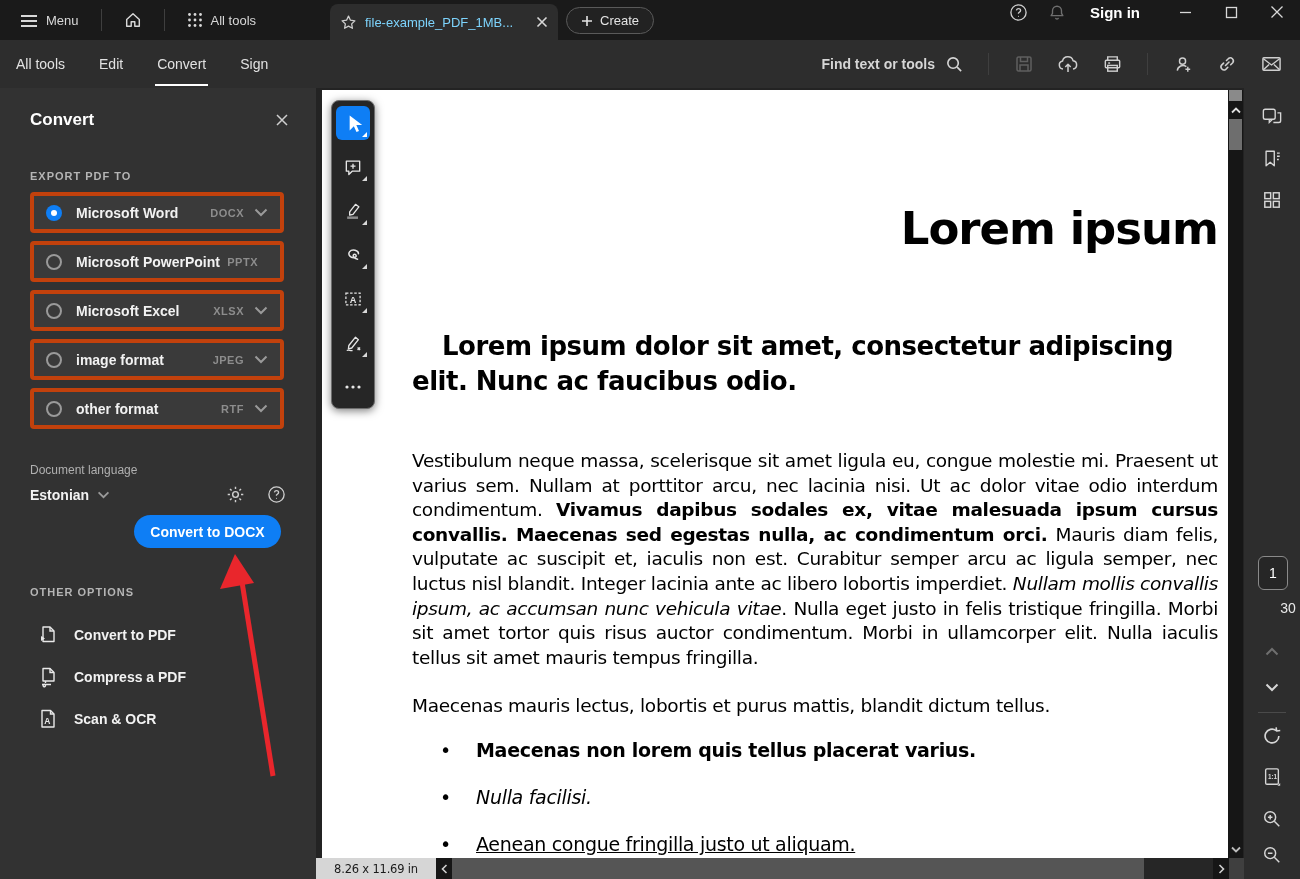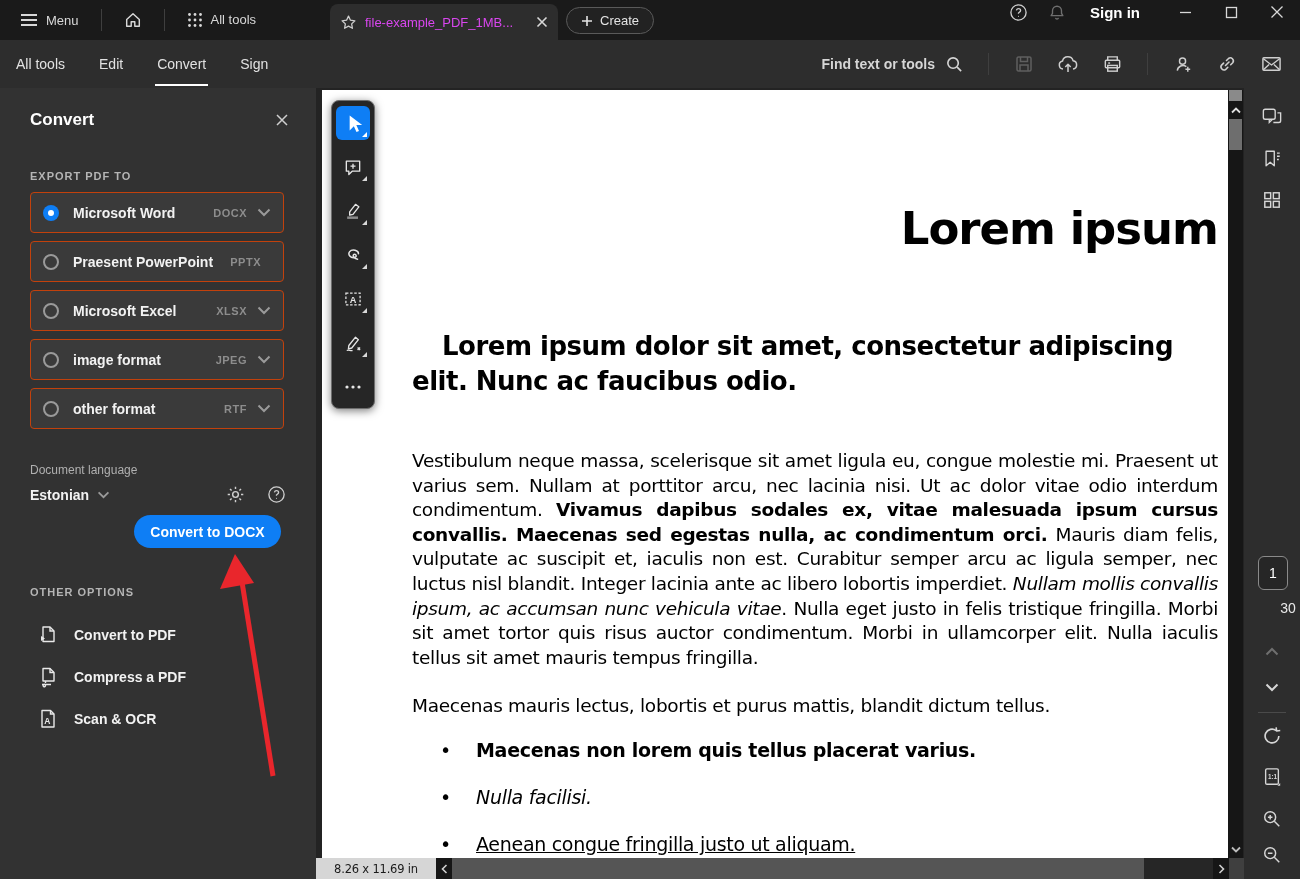--- a/index.html
+++ b/index.html
@@ -5,46 +5,46 @@
   * { margin:0; padding:0; box-sizing:border-box; }
   html,body { background:#000; }
   .window {
     position:relative; width:1300px; height:879px; overflow:hidden;
     background:#232323; font-family:"Liberation Sans", sans-serif;
     color:#e8e8e8; -webkit-font-smoothing:antialiased;
   }
   
   .titlebar { position:absolute; top:0; left:0; right:0; height:40px; background:#1a1a1a; display:flex; align-items:center; }
   .tb-left { display:flex; align-items:center; gap:6px; padding-left:12px; }
-  .tb-btn { display:flex; align-items:flex-start; gap:8px; padding:6px 8px; border-radius:4px; color:#d8d8d8; font-size:13px; cursor:default; }
+  .tb-btn { display:flex; align-items:flex-end; gap:8px; padding:6px 8px; border-radius:4px; color:#d8d8d8; font-size:13px; cursor:default; }
   .tb-divider { width:1px; height:22px; background:#3f3f3f; margin:0 8px; }
   .icon { display:inline-flex; align-items:center; justify-content:center; }
   .icon svg { display:block; }
   .tab { position:absolute; left:330px; top:4px; width:228px; height:36px; background:#2d2d2d; border-radius:8px 8px 0 0; display:flex; align-items:center; padding:0 10px; gap:8px; }
-  .tab-title { font-size:13px; color:#d946ef; white-space:nowrap; overflow:hidden; flex:1; }
+  .tab-title { font-size:13px; color:#7dd3fc; white-space:nowrap; overflow:hidden; flex:1; }
   .create-btn { position:absolute; left:566px; top:7px; height:27px; border:1px solid #5a5a5a; border-radius:14px; background:#222; display:flex; align-items:center; gap:7px; padding:0 14px; font-size:13px; color:#e4e4e4; }
   .tb-right { position:absolute; right:0; top:0; height:24px; display:flex; align-items:center; }
   .signin { font-size:15px; font-weight:700; color:#fff; margin:0 22px 0 14px; }
   .winctl { width:46px; height:40px; display:flex; align-items:center; justify-content:center; color:#d8d8d8; }
   
   .toolbar { position:absolute; top:40px; left:0; right:0; height:48px; background:#2d2d2d; display:flex; align-items:center; }
   .nav-tabs { display:flex; align-items:center; gap:34px; padding-left:16px; }
   .nav-tab { font-size:14px; color:#e2e2e2; position:relative; height:48px; display:flex; align-items:center; }
   .nav-tab.active::after { content:""; position:absolute; bottom:2px; left:-2px; right:-2px; height:2px; background:#fff; }
   .tool-right { position:absolute; right:12px; display:flex; align-items:center; gap:10px; }
   .find { display:flex; align-items:center; gap:10px; color:#d6d6d6; font-size:14px; padding-right:6px;font-weight:bold; }
   .tb-icon { width:34px; height:34px; border-radius:4px; display:flex; align-items:center; justify-content:center; color:#cfcfcf; }
   .tb-icon.disabled { color:#5f5f5f; }
   
   .panel { position:absolute; top:88px; left:0; width:316px; bottom:0; background:#323232; }
   .panel-head { display:flex; align-items:center; justify-content:space-between; padding:20px 22px 0 30px; }
   .panel-title { font-size:17px; font-weight:700; color:#fff; }
   .panel-close { color:#cfcfcf; width:24px; height:24px; display:flex; align-items:center; justify-content:center; }
   .section-label { font-size:11px; font-weight:700; letter-spacing:1px; color:#b5b5b5; padding:38px 0 10px 30px; }
-  .opt-row { margin:0 32px 8px 30px; height:41px; background:#3a3a3a; border:1px solid #c2410c; border-radius:4px; display:flex; align-items:center; padding:16px 12px; }
+  .opt-row { margin:0 32px 8px 30px; height:41px; background:#3a3a3a; border:4px solid #c2410c; border-radius:4px; display:flex; align-items:center; padding:16px 12px; }
   .radio { width:16px; height:16px; border-radius:50%; border:2px solid #9a9a9a; flex:0 0 auto; }
   .radio.selected { border:none; background:#0e7ef5; position:relative; }
   .radio.selected::after { content:""; position:absolute; left:5px; top:5px; width:6px; height:6px; background:#fff; border-radius:50%; }
   .opt-label { font-size:14px; font-weight:700; color:#f2f2f2; margin-left:14px; flex:1; }
   .opt-format { font-size:11px; font-weight:700; color:#8d8d8d; letter-spacing:0.5px; margin-right:10px; }
   .chev { color:#9a9a9a; }
   .lang-label { font-size:12px; color:#b0b0b0; padding:26px 0 8px 30px; }
   .lang-row { display:flex; align-items:center; padding-left:30px; }
   .lang-value { font-size:14px; font-weight:700; color:#f2f2f2; margin-right:8px; }
   .lang-icons { margin-left:auto; margin-right:30px; display:flex; gap:22px; color:#cfcfcf; }
@@ -266,21 +266,21 @@
       <span class="opt-format">DOCX</span>
       <span class="chev icon">
         <svg width="14" height="9" viewBox="0 0 14 9" fill="none">
             <path d="M1.5 1.5 7 7l5.5-5.5" stroke="currentColor" stroke-width="2"></path>
           </svg>
       </span>
     </div>
 
     <div class="opt-row">
       <span class="radio"></span>
-      <span class="opt-label">Praesent PowerPoint</span>
+      <span class="opt-label">Microsoft PowerPoint</span>
       <span class="opt-format" style="">PPTX</span>
     </div>
 
     <div class="opt-row">
       <span class="radio"></span>
       <span class="opt-label">Microsoft Excel</span>
       <span class="opt-format">XLSX</span>
       <span class="chev icon">
         <svg width="14" height="9" viewBox="0 0 14 9" fill="none">
             <path d="M1.5 1.5 7 7l5.5-5.5" stroke="currentColor" stroke-width="2"></path>

